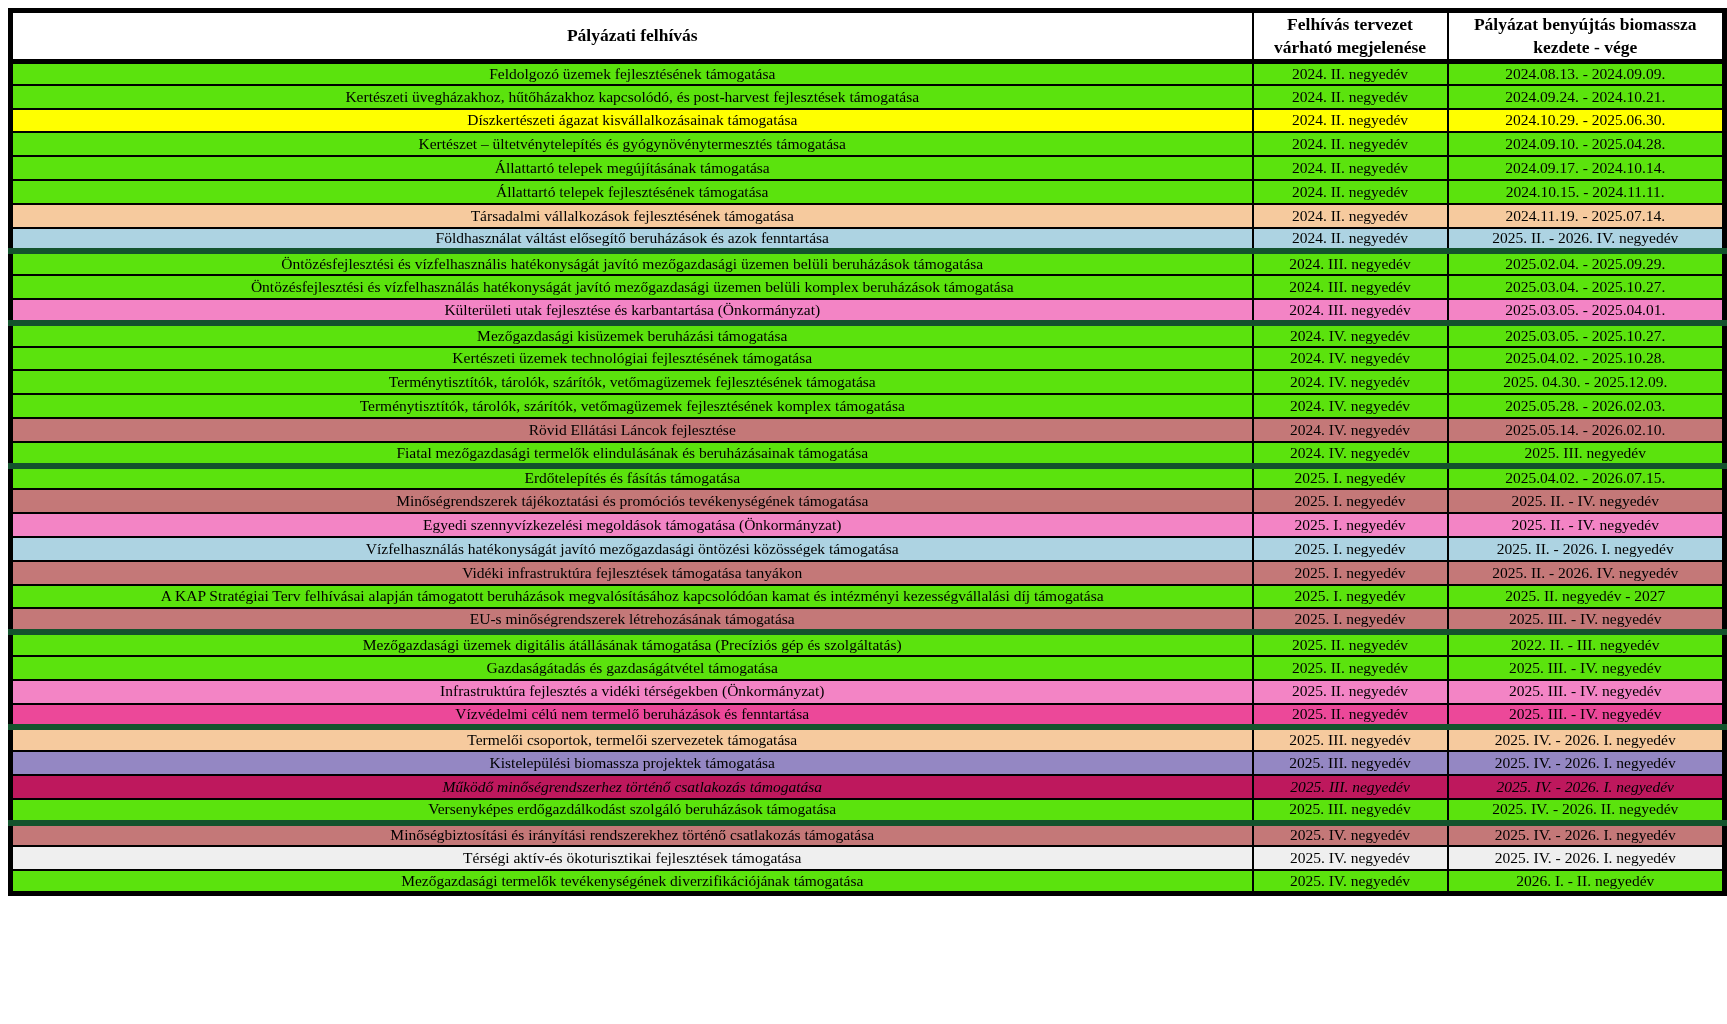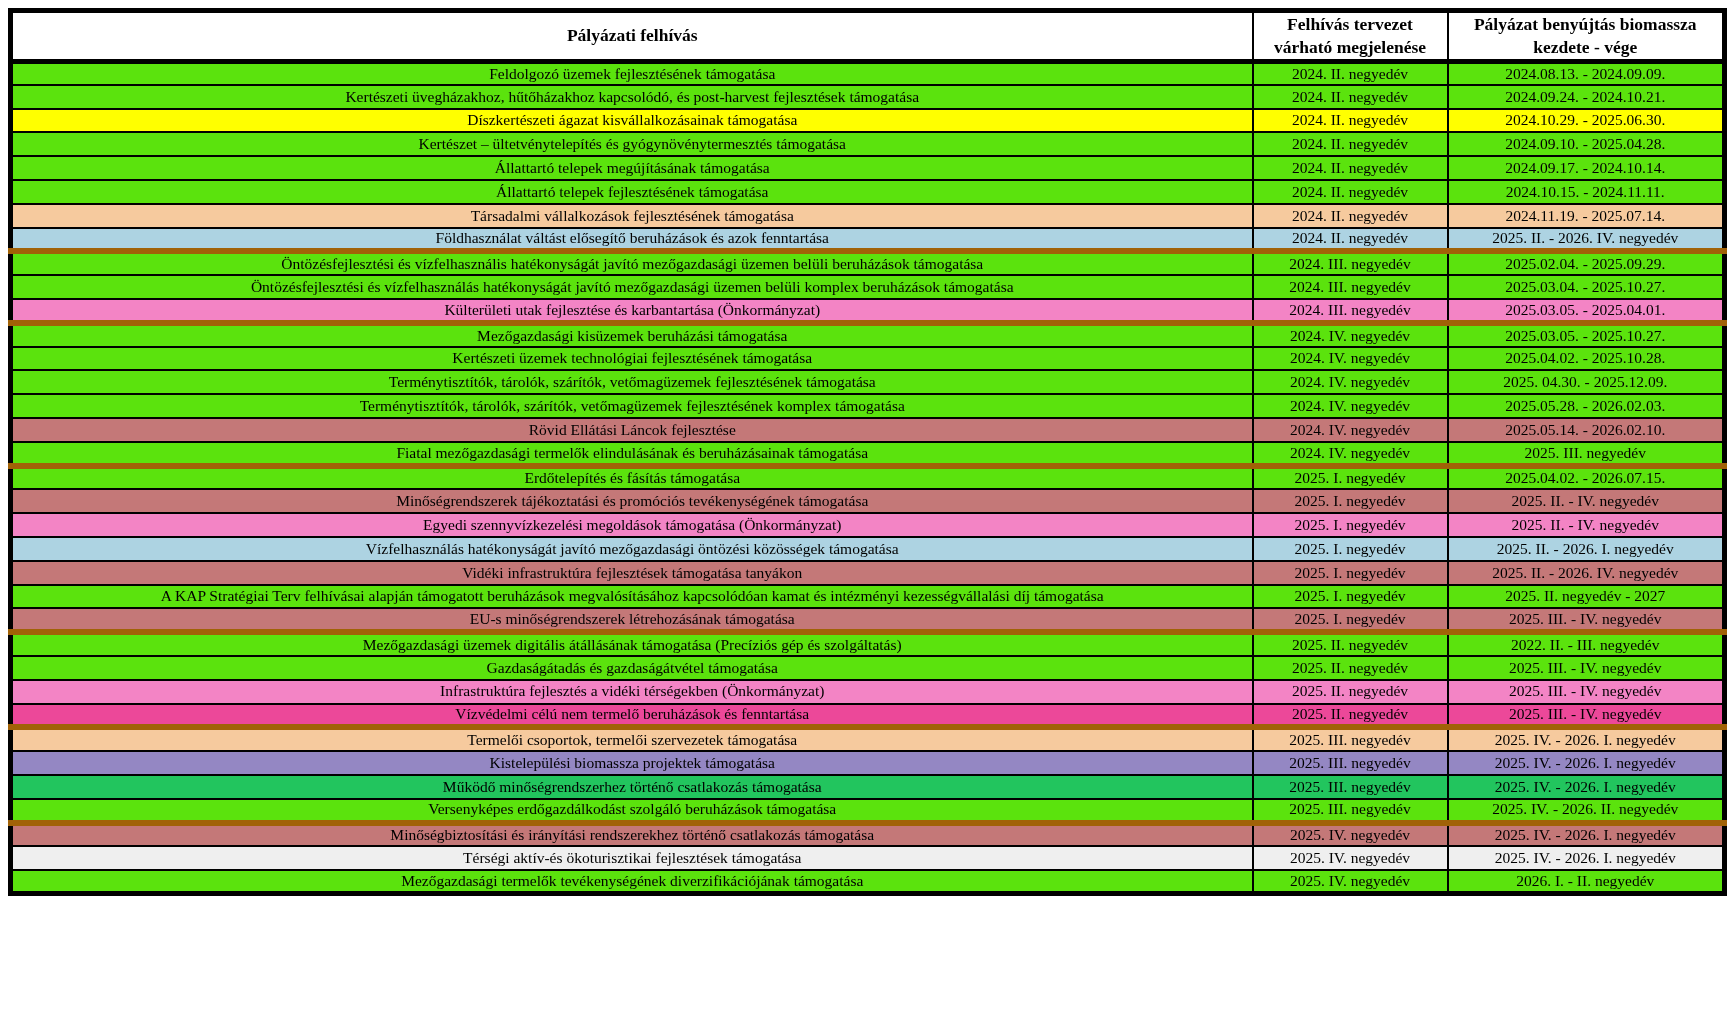--- a/index.html
+++ b/index.html
@@ -35,21 +35,21 @@
     height: 49px;
     background: #ffffff;
     border-bottom: 5px solid #000;
   }
   tbody td {
     font-size: 15.5px;
     line-height: 1.05;
     height: 23.8px;
     white-space: nowrap;
   }
-  tr.group-end td { border-bottom: 6px solid #a16207; }
+  tr.group-end td { border-bottom: 6px solid #14532d; }
 </style>
 </head>
 <body>
 
 <div class="page">
   <table class="grants">
     <colgroup>
       <col style="width:1242px">
       <col style="width:195px">
       <col style="width:277px">
@@ -236,21 +236,21 @@
     <td>2025. III. negyedév</td>
     <td>2025. IV. - 2026. I. negyedév</td>
   </tr>
 
   <tr style="background: rgb(148, 135, 195);">
     <td>Kistelepülési biomassza projektek támogatása</td>
     <td>2025. III. negyedév</td>
     <td>2025. IV. - 2026. I. negyedév</td>
   </tr>
 
-  <tr style="background: #22c55e;">
+  <tr style="background: #be185d; font-style: italic;">
     <td>Működő minőségrendszerhez történő csatlakozás támogatása</td>
     <td>2025. III. negyedév</td>
     <td>2025. IV. - 2026. I. negyedév</td>
   </tr>
 
   <tr class="group-end" style="background: rgb(91, 227, 13);">
     <td>Versenyképes erdőgazdálkodást szolgáló beruházások támogatása</td>
     <td>2025. III. negyedév</td>
     <td>2025. IV. - 2026. II. negyedév</td>
   </tr>

